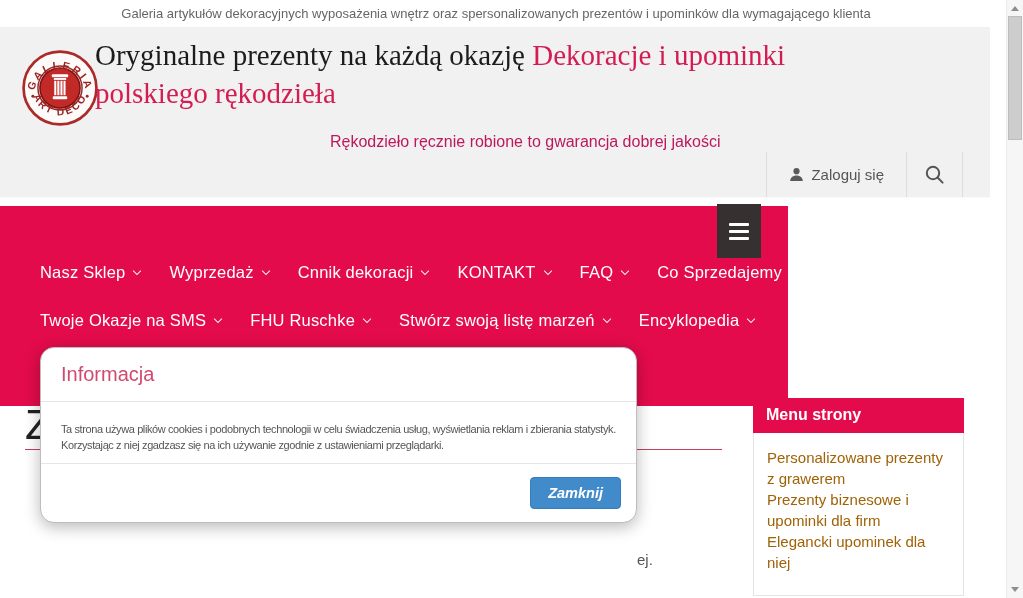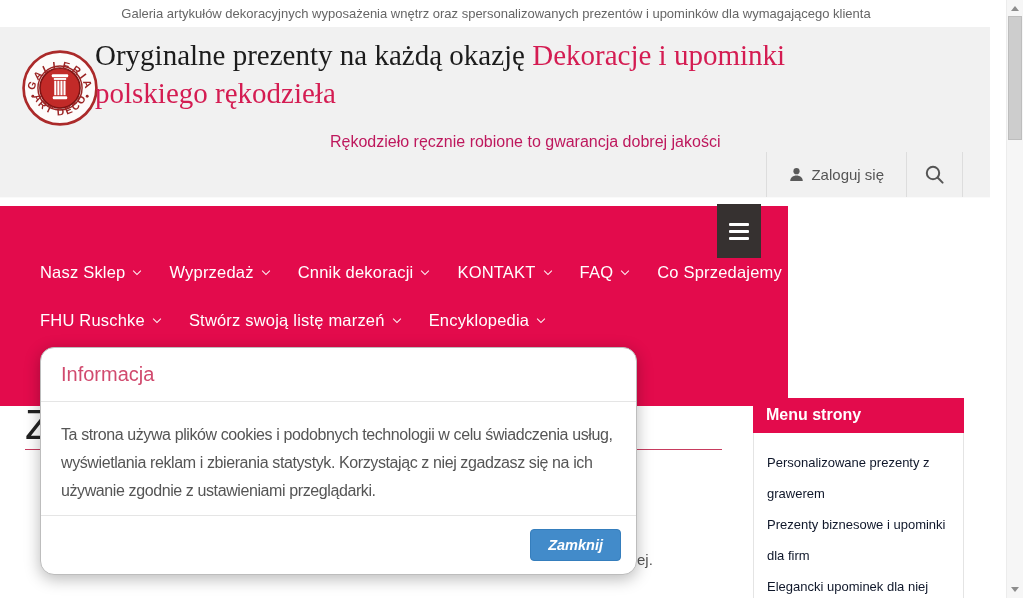--- a/index.html
+++ b/index.html
@@ -60,34 +60,34 @@
     font-size:43px; color:#222; border-bottom:1px solid #c73c5f; line-height:48px;
   }
   .fragment { position:absolute; left:637px; top:551px; font-size:15px; color:#555; }
   
   .sidebar { position:absolute; left:753px; top:398px; width:211px; }
   .sidebar-header {
     background:#e30b4c; color:#fff; font-weight:bold; font-size:16px; padding:8px 13px 9px;
   }
   .sidebar-body { background:#fff; border:1px solid #e4e4e4; border-top:none; padding:14px 13px 22px; }
   .side-link {
-    display:block; color:#0f172a; font-size:13px; line-height:31px;
+    display:block; color:#a16207; font-size:15px; line-height:21px;
     text-decoration:none; cursor:pointer;
   }
   
   .modal {
     position:absolute; left:40px; top:347px; width:597px; z-index:10;
     background:#fff; border:1px solid #bdbdbd; border-radius:14px;
     box-shadow:0 4px 16px rgba(0,0,0,.28);
   }
   .modal-header { padding:15px 20px; border-bottom:1px solid #e5e5e5; }
   .modal-title { color:#d14a6e; font-size:20px; font-weight:400; }
   .modal-body {
-    padding:19px 12px 10px 20px; color:#555; font-size:16px;
-    letter-spacing:-0.4px; line-height:28px;
+    padding:19px 12px 10px 20px; color:#555; font-size:11px;
+    letter-spacing:-0.4px; line-height:16px;
   }
   .modal-footer { border-top:1px solid #e5e5e5; padding:13px 15px; text-align:right; }
   .btn-primary {
     display:inline-block; background:#428bca; border:1px solid #357ebd; border-radius:4px;
     color:#fff; font-size:14.5px; font-weight:bold; padding:7px 17px; cursor:pointer;
     font-family:"Liberation Sans", sans-serif;
     font-style:italic;
   }
   
   .scrollbar {
@@ -194,20 +194,24 @@
           <i class="chev"></i>
         </a>
 
         <a class="nav-item">
           <span>Śledź nas</span>
           <i class="chev"></i>
         </a>
       </div>
     <div class="nav-row r2">
 
+        <a class="nav-item">
+          <span>Twoje Okazje na SMS</span>
+          <i class="chev"></i>
+        </a>
 
 
         <a class="nav-item">
           <span>FHU Ruschke</span>
           <i class="chev"></i>
         </a>
 
         <a class="nav-item">
           <span>Stwórz swoją listę marzeń</span>
           <i class="chev"></i>

